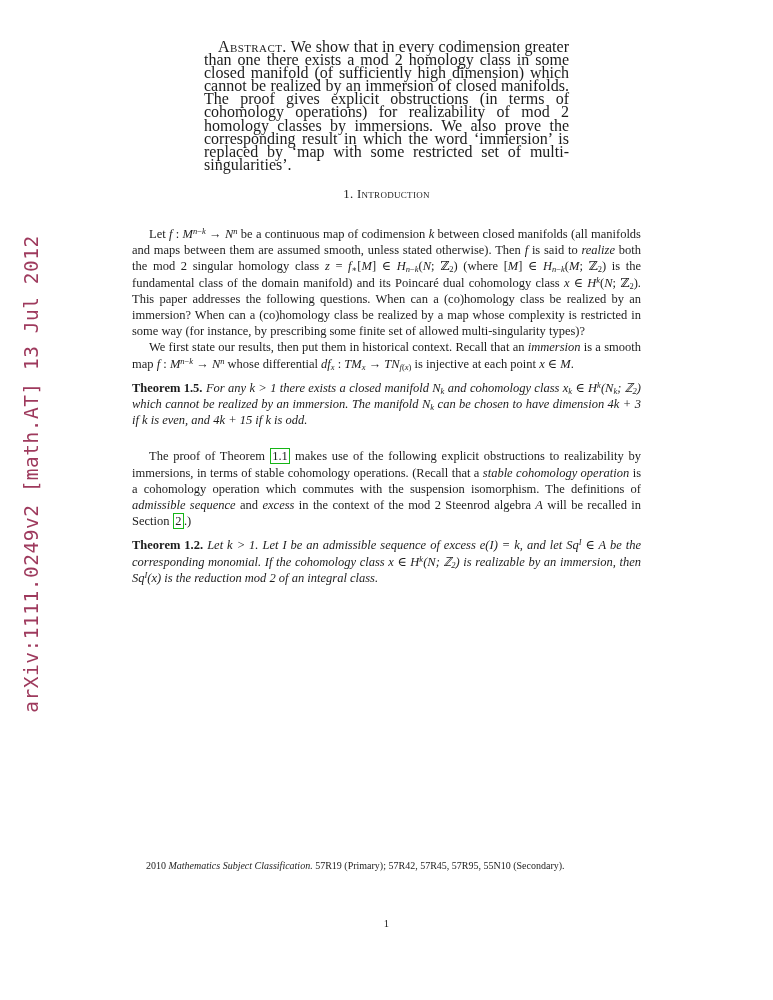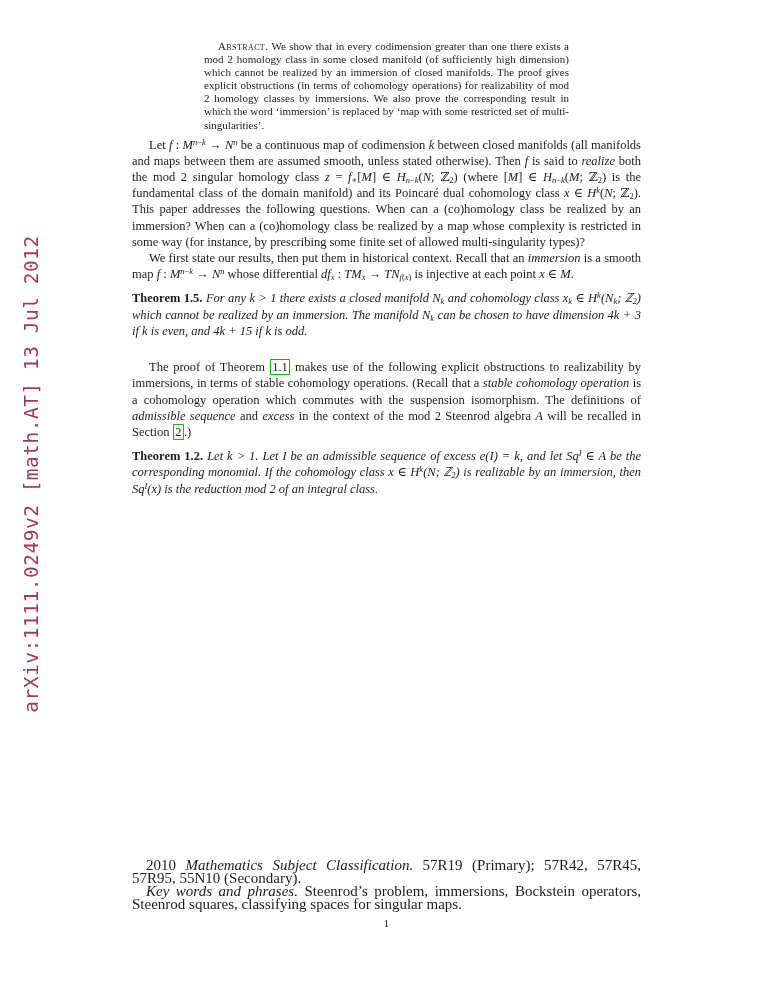--- a/index.html
+++ b/index.html
@@ -39,21 +39,21 @@
   }
   .authors {
     margin-top: 22px;
     text-align: center;
     font-size: 10.6px;
     letter-spacing: 1.1px;
   }
 
   .abstract {
     margin: 40px 72px 0 72px;
-    font-size: 11px;
+    font-size: 16px;
     line-height: 13.1px;
     text-align: justify;
     text-indent: 14px;
   }
   .abstract-label { font-variant: small-caps; letter-spacing: 0.4px; }
 
   .section-heading {
     margin: 16px 0 0 0;
     text-align: center;
     font-size: 12.8px;
@@ -62,39 +62,39 @@
     letter-spacing: 0.3px;
   }
 
   .para {
     margin: 0;
     font-size: 12.5px;
     line-height: 16.2px;
     text-align: justify;
   }
   .para.indent { text-indent: 17px; }
-  .para.first  { margin-top: 5px; }
+  .para.first  { margin-top: 24px; }
   .para.theorem { margin: 8px 0; text-indent: 0; }
   .para.spaced { margin-top: 20px; }
 
   sup, sub { line-height: 0; font-size: 68%; }
   sup { vertical-align: 0.45em; }
   sub { vertical-align: -0.25em; }
 
   .refbox {
     border: 1px solid #16b516;
     padding: 0 1.5px;
     cursor: pointer;
   }
 
   .footnotes {
     position: absolute;
     left: 132px; top: 859px;
     width: 509px;
-    font-size: 15px;
+    font-size: 10px;
     line-height: 13px;
     text-align: justify;
   }
   .fn { margin: 0; text-indent: 14px; }
 
   .pagenum {
     position: absolute;
     left: 132px; top: 918px;
     width: 509px;
     text-align: center;
@@ -107,33 +107,33 @@
 <div class="page">
 
   <div class="arxiv-stamp">arXiv:1111.0249v2  [math.AT]  13 Jul 2012</div>
 
   <div class="content">
 
 
 
     <p class="abstract"><span class="abstract-label">Abstract.</span> <span>We show that in every codimension greater than one there exists a mod 2 homology class in some closed manifold (of sufficiently high dimension) which cannot be realized by an immersion of closed manifolds. The proof gives explicit obstructions (in terms of cohomology operations) for realizability of mod 2 homology classes by immersions. We also prove the corresponding result in which the word ‘immersion’ is replaced by ‘map with some restricted set of multi-singularities’.</span></p>
 
+    <h2 class="section-heading">1. Introduction</h2>
 
     <p class="para indent first">Let <i>f</i> : <i>M</i><sup><i>n</i>−<i>k</i></sup> → <i>N</i><sup><i>n</i></sup> be a continuous map of codimension <i>k</i> between closed manifolds (all manifolds and maps between them are assumed smooth, unless stated otherwise). Then <i>f</i> is said to <i>realize</i> both the mod 2 singular homology class <i>z</i> = <i>f</i><sub>∗</sub>[<i>M</i>] ∈ <i>H</i><sub><i>n</i>−<i>k</i></sub>(<i>N</i>; ℤ<sub>2</sub>) (where [<i>M</i>] ∈ <i>H</i><sub><i>n</i>−<i>k</i></sub>(<i>M</i>; ℤ<sub>2</sub>) is the fundamental class of the domain manifold) and its Poincaré dual cohomology class <i>x</i> ∈ <i>H</i><sup><i>k</i></sup>(<i>N</i>; ℤ<sub>2</sub>). This paper addresses the following questions. When can a (co)homology class be realized by an immersion? When can a (co)homology class be realized by a map whose complexity is restricted in some way (for instance, by prescribing some finite set of allowed multi-singularity types)?</p>
 
     <p class="para indent">We first state our results, then put them in historical context. Recall that an <i>immersion</i> is a smooth map <i>f</i> : <i>M</i><sup><i>n</i>−<i>k</i></sup> → <i>N</i><sup><i>n</i></sup> whose differential <i>df</i><sub><i>x</i></sub> : <i>TM</i><sub><i>x</i></sub> → <i>TN</i><sub><i>f</i>(<i>x</i>)</sub> is injective at each point <i>x</i> ∈ <i>M</i>.</p>
 
     <p class="para theorem"><b>Theorem 1.5.</b> <i>For any k &gt; 1 there exists a closed manifold N<sub>k</sub> and cohomology class x<sub>k</sub> ∈ H<sup>k</sup>(N<sub>k</sub>; ℤ<sub>2</sub>) which cannot be realized by an immersion. The manifold N<sub>k</sub> can be chosen to have dimension 4k + 3 if k is even, and 4k + 15 if k is odd.</i></p>
 
     <p class="para indent spaced">The proof of Theorem <span class="refbox">1.1</span> makes use of the following explicit obstructions to realizability by immersions, in terms of stable cohomology operations. (Recall that a <i>stable cohomology operation</i> is a cohomology operation which commutes with the suspension isomorphism. The definitions of <i>admissible sequence</i> and <i>excess</i> in the context of the mod 2 Steenrod algebra <i>A</i> will be recalled in Section <span class="refbox">2</span>.)</p>
 
     <p class="para theorem"><b>Theorem 1.2.</b> <i>Let k &gt; 1. Let I be an admissible sequence of excess e(I) = k, and let Sq<sup>I</sup> ∈ A be the corresponding monomial. If the cohomology class x ∈ H<sup>k</sup>(N; ℤ<sub>2</sub>) is realizable by an immersion, then Sq<sup>I</sup>(x) is the reduction mod 2 of an integral class.</i></p>
 
   </div>
 
   <div class="footnotes">
     <p class="fn">2010 <i>Mathematics Subject Classification.</i> 57R19 (Primary); 57R42, 57R45, 57R95, 55N10 (Secondary).</p>
-    <p class="fn"><i>Key words and phrases.</i> Steenrod’s problem, immersions, Bockstein operators, Steenrod squares, classifying spaces for singular maps.</p>
   </div>
 
   <div class="pagenum">1</div>
 
 </div>
 
 </body></html>

